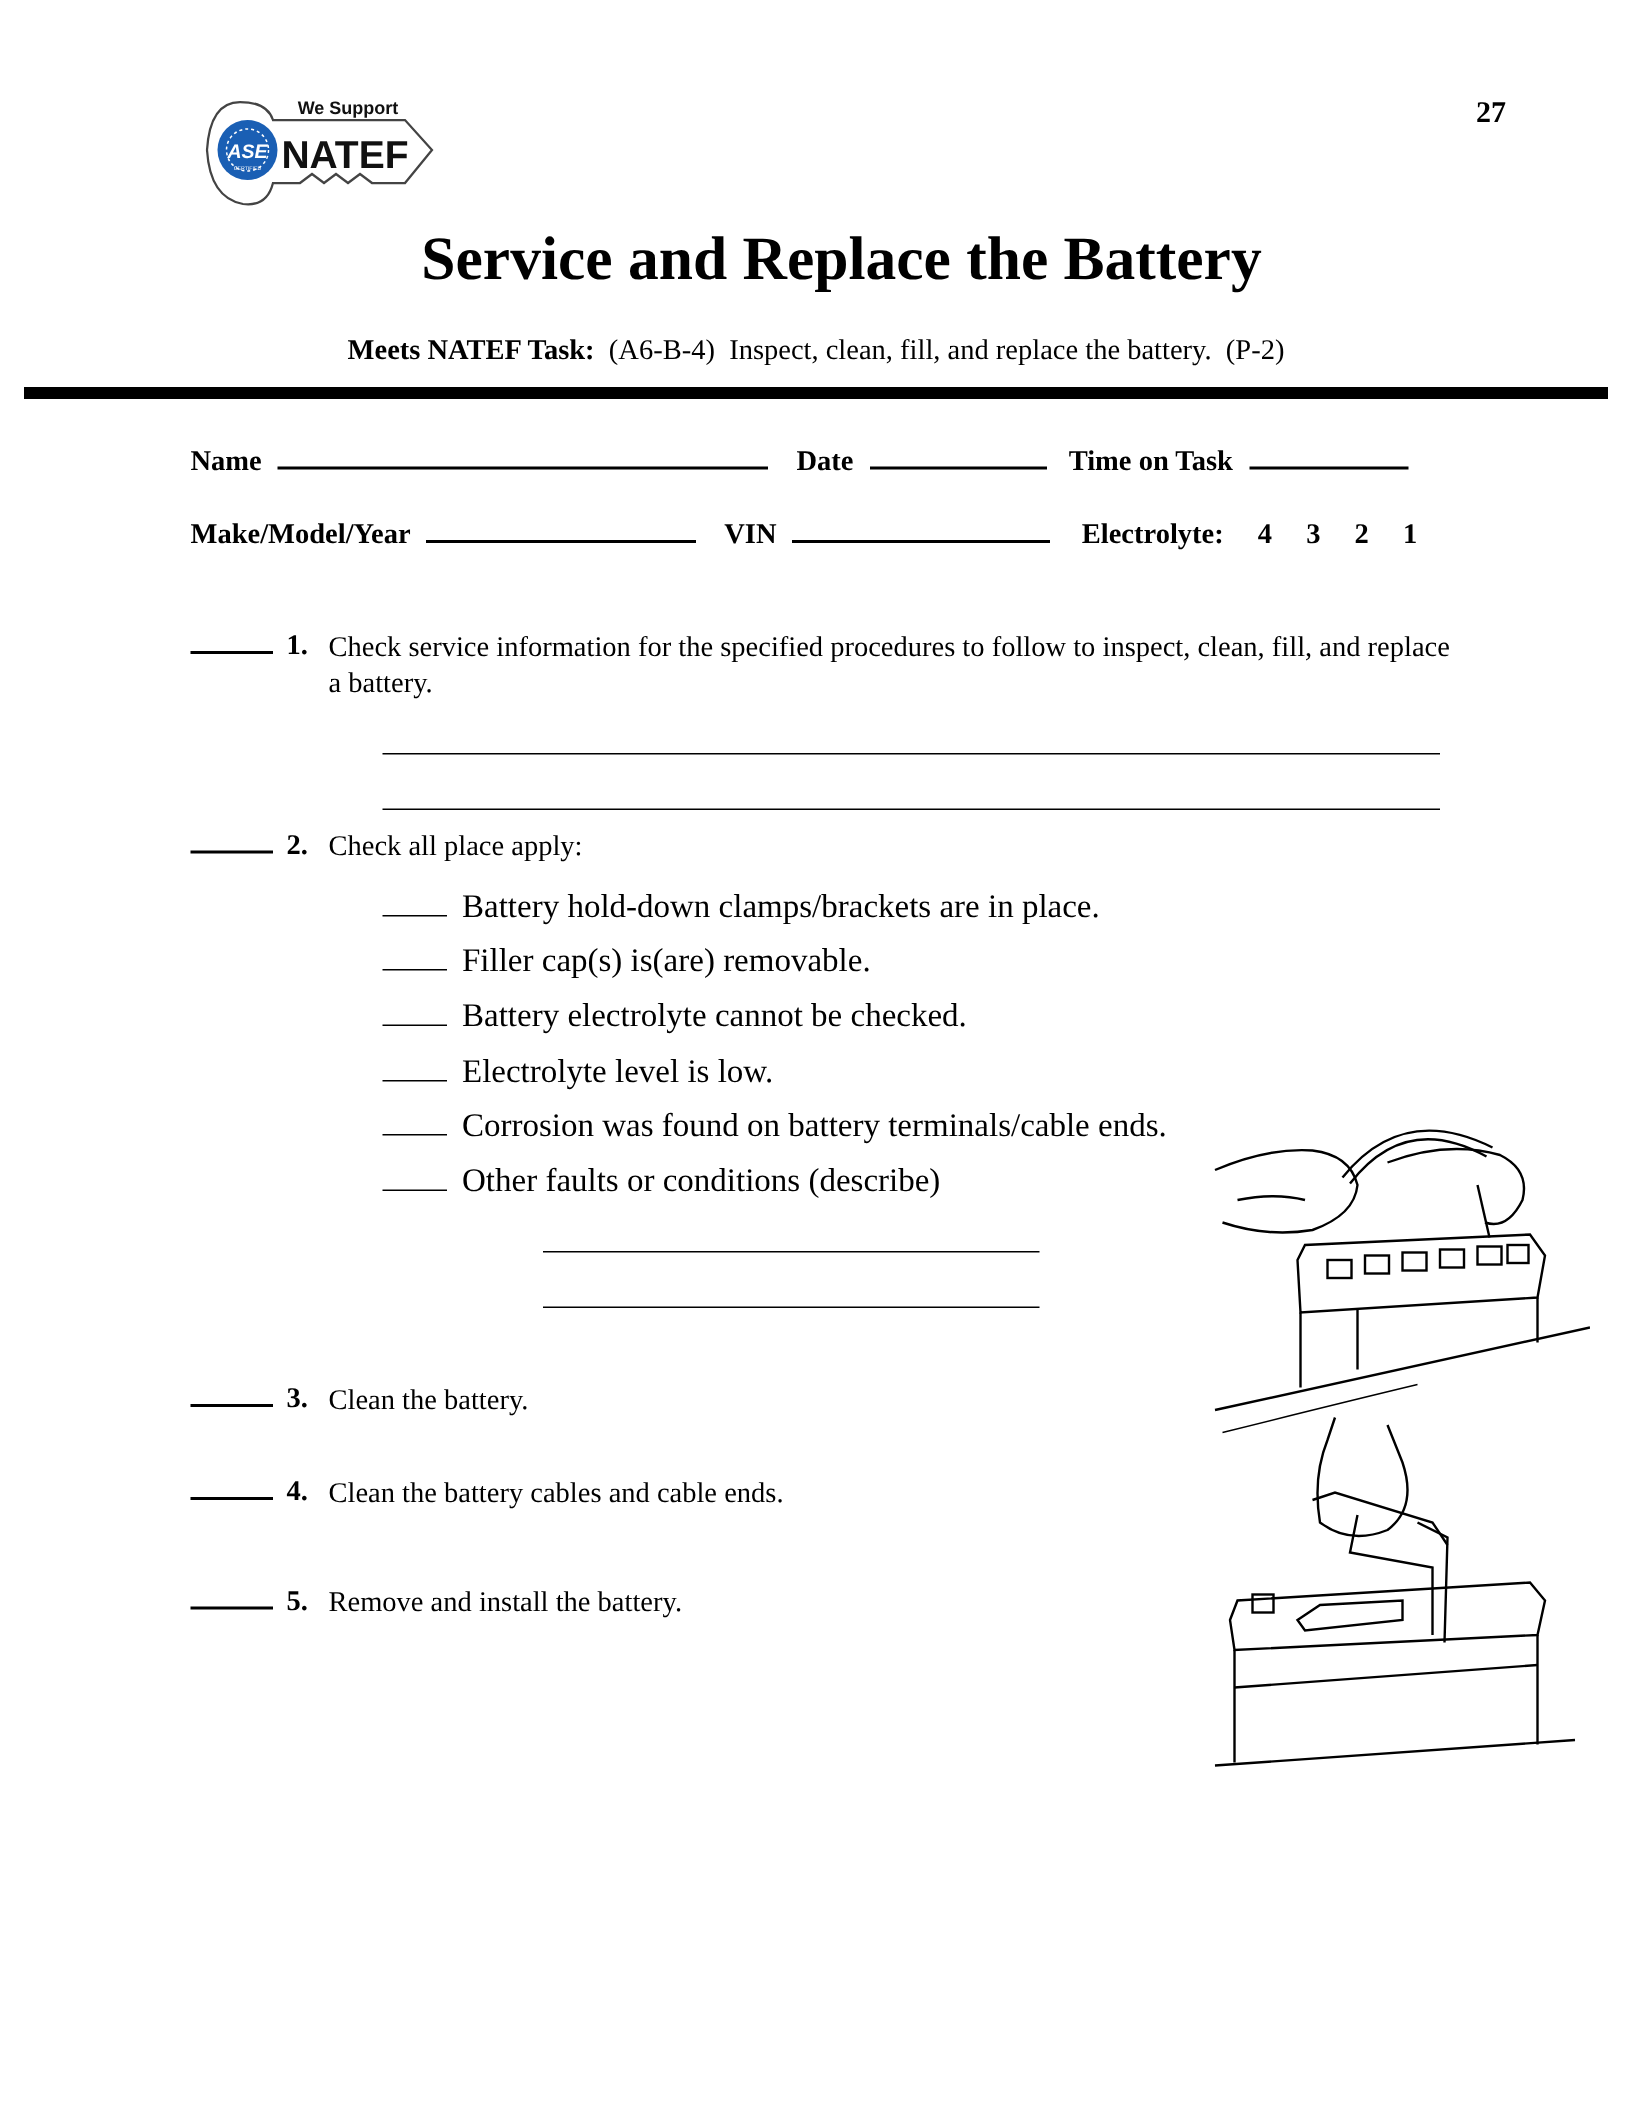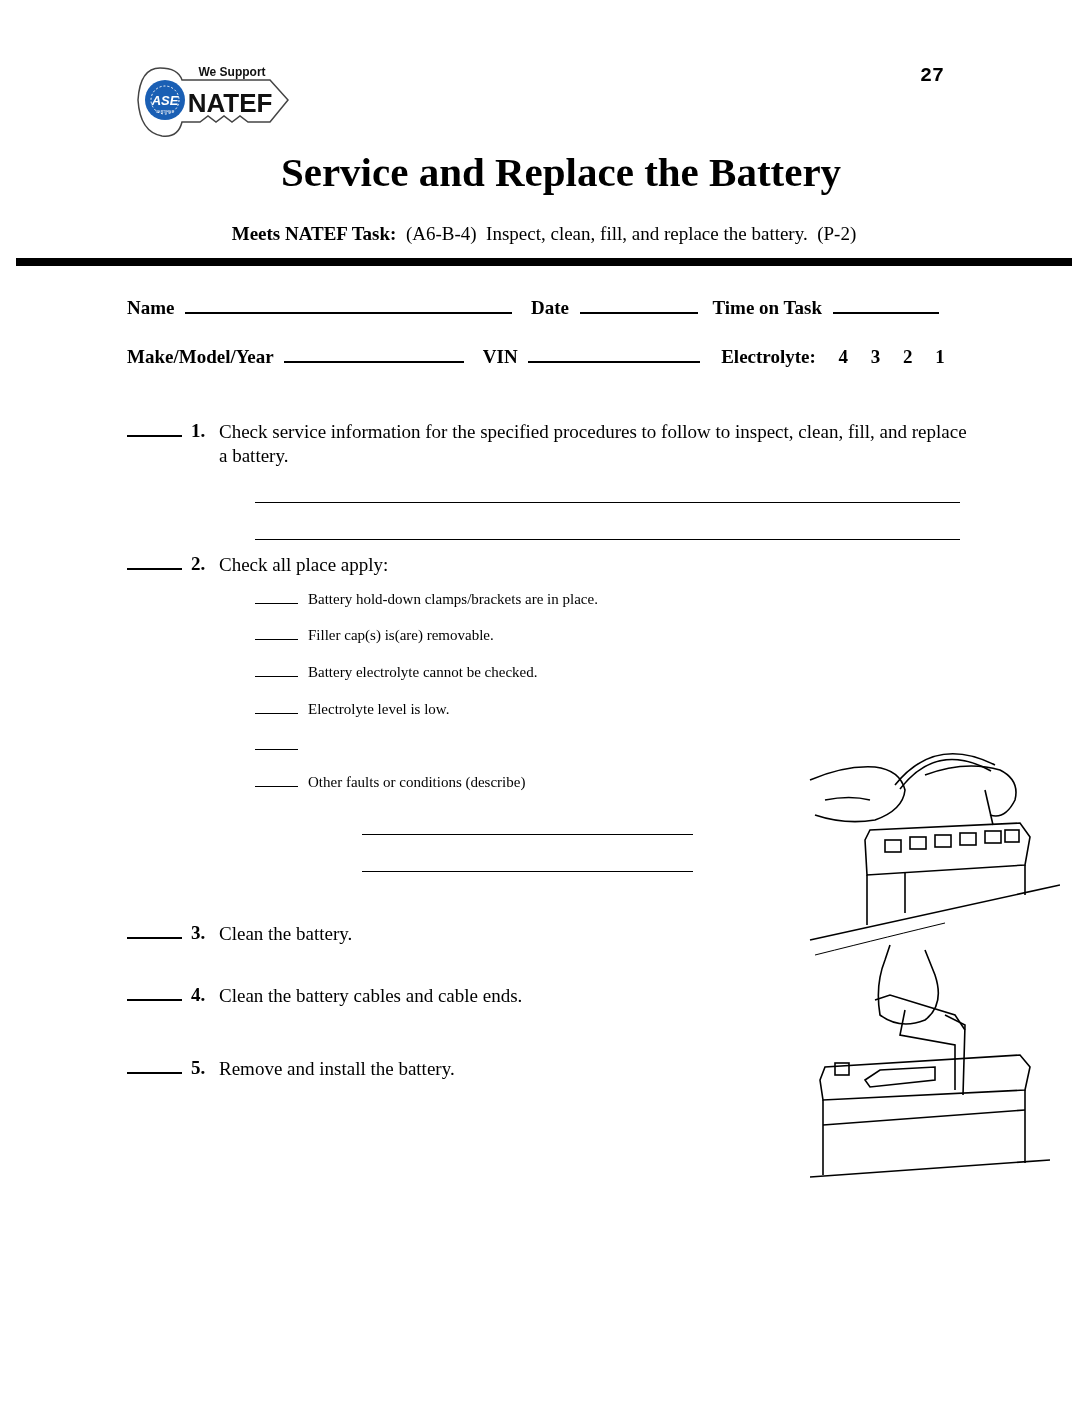--- a/index.html
+++ b/index.html
@@ -1,33 +1,33 @@
 <!DOCTYPE html>
 <html><head>
   <meta charset="utf-8">
   <style>
     * { box-sizing: border-box; margin: 0; padding: 0; }
     html, body { width: 1088px; height: 1408px; background: #ffffff; }
     body { position: relative; font-family: "Liberation Serif", "DejaVu Serif", serif; color: #000; overflow: hidden; }
     .abs { position: absolute; }
     .bold { font-weight: bold; }
-    .page-number { left: 920px; top: 64px; font-size: 20px; font-weight: bold; font-family: Liberation Mono, monospace; }
+    .page-number { left: 984px; top: 64px; font-size: 20px; font-weight: bold; }
     .logo { left: 130px; top: 60px; width: 165px; height: 85px; }
     .title { left: 0; width: 1088px; top: 148px; text-align: center; font-size: 41px; font-weight: bold; padding-left: 34px; }
     .task-line { left: 0; width: 1088px; top: 223px; text-align: center; font-size: 19px; }
     .rule { left: 16px; top: 258px; width: 1056px; height: 8px; background: #000; }
     .field-row { font-size: 19px; font-weight: bold; white-space: nowrap; text-align: center; }
     .blank { display: inline-block; border-bottom: 2px solid #000; vertical-align: baseline; height: 1px; margin: 0 6px; }
     .eval-nums span { display: inline-block; margin-left: 18px; }
     .step { font-size: 19px; left: 127px; width: 840px; }
     .step .lead { display: inline-block; width: 55px; border-bottom: 2px solid #000; height: 1px; vertical-align: baseline; }
     .step .num { position: absolute; left: 64px; top: 0; font-weight: bold; }
     .step .text { position: absolute; left: 92px; top: 0; width: 750px; line-height: 24px; }
     .hline { height: 0; border-top: 1.5px solid #000; }
-    .check-item { left: 255px; font-size: 15px; white-space: nowrap; }
+    .check-item { left: 255px; font-size: 22px; white-space: nowrap; }
     .check-item .lead { display: inline-block; width: 43px; border-bottom: 1.5px solid #000; height: 1px; vertical-align: baseline; margin-right: 10px; }
     .illustration { left: 805px; top: 745px; width: 255px; height: 440px; }
   </style>
 </head>
 <body>
 
 <div class="abs page-number">27</div>
 
 <div class="abs logo">
   <svg width="165" height="85" viewBox="0 0 165 85">
@@ -97,21 +97,21 @@
 <div class="abs check-item" style="top:627px;">
   <span class="lead"></span><span>Filler cap(s) is(are) removable.</span>
 </div>
 <div class="abs check-item" style="top:664px;">
   <span class="lead"></span><span>Battery electrolyte cannot be checked.</span>
 </div>
 <div class="abs check-item" style="top:701px;">
   <span class="lead"></span><span>Electrolyte level is low.</span>
 </div>
 <div class="abs check-item" style="top:737px;">
-  <span class="lead"></span>
+  <span class="lead"></span><span>Corrosion was found on battery terminals/cable ends.</span>
 </div>
 <div class="abs check-item" style="top:774px;">
   <span class="lead"></span><span>Other faults or conditions (describe)</span>
 </div>
 <div class="abs hline" style="left:362px; top:834px; width:331px;"></div>
 <div class="abs hline" style="left:362px; top:871px; width:331px;"></div>
 
 <div class="abs step" style="top:922px;">
   <span class="lead"></span>
   <span class="num">3.</span>

